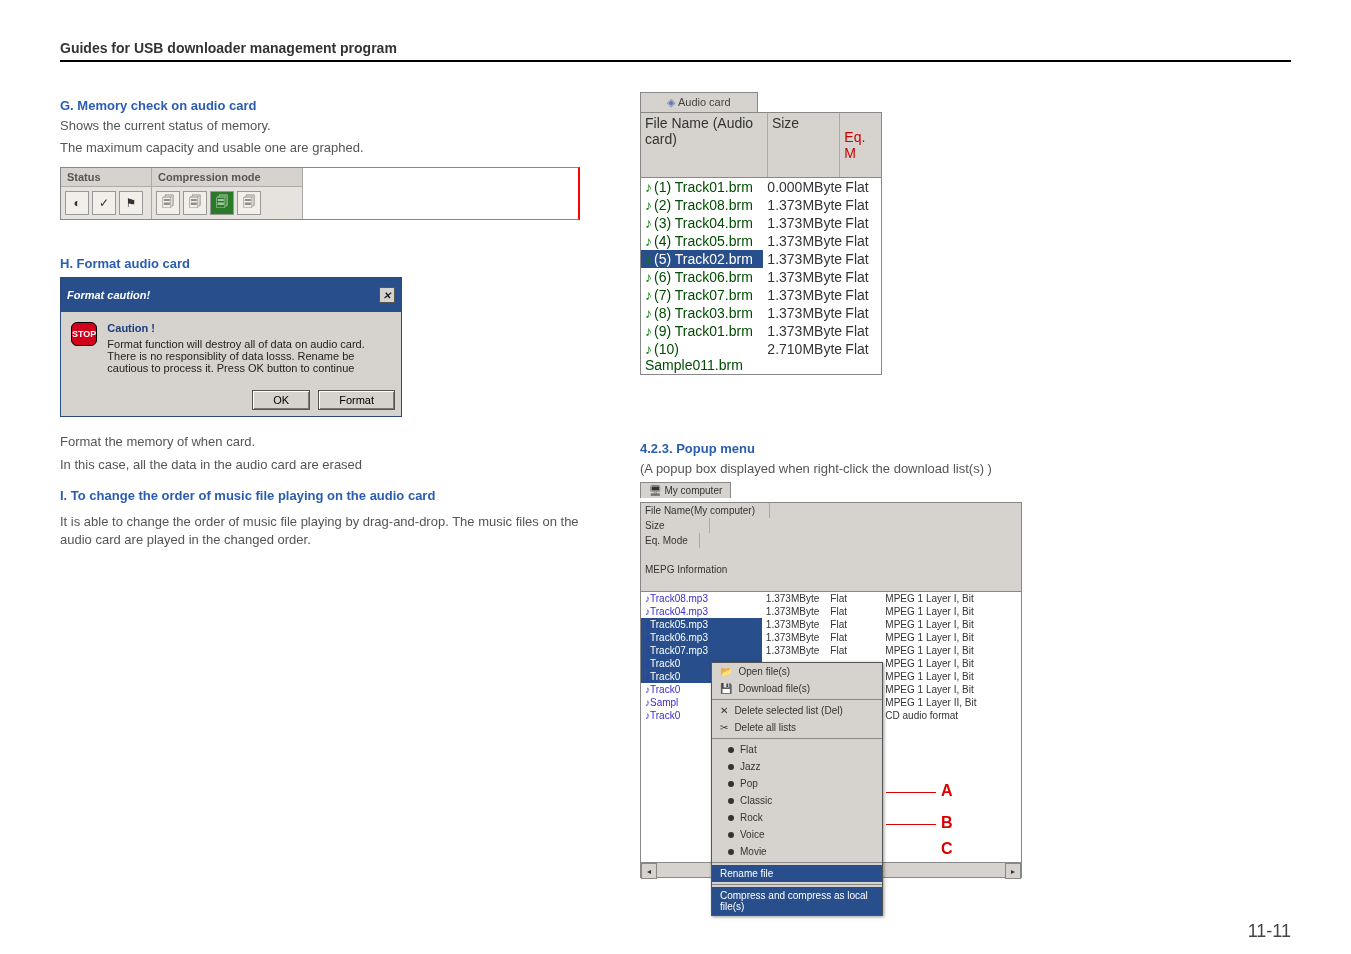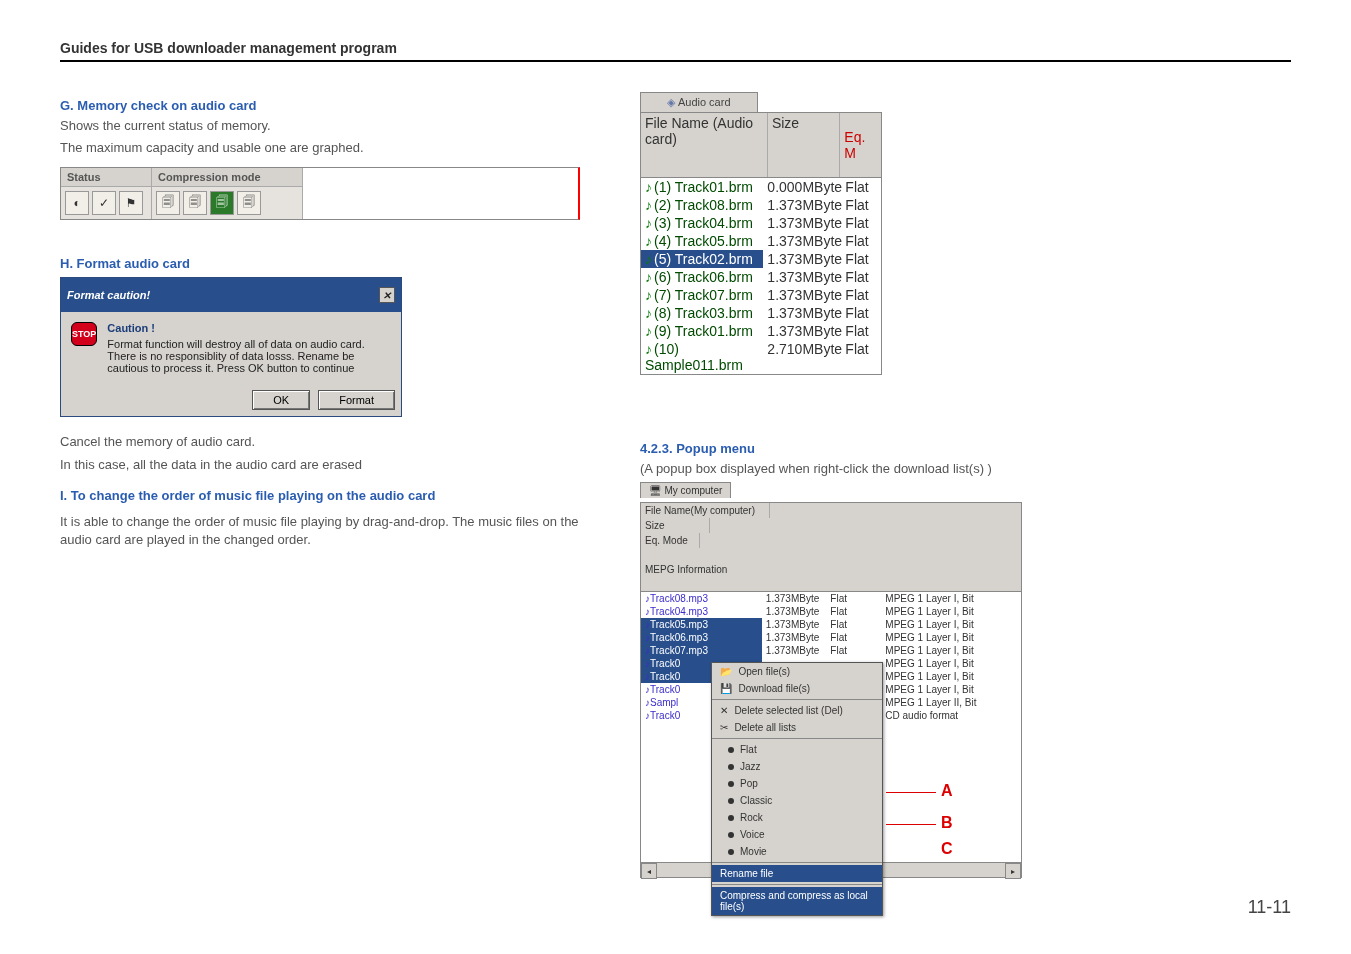--- a/index.html
+++ b/index.html
@@ -167,21 +167,21 @@
   .cm-sub{ padding-left:16px;}
   .bullet{width:6px;height:6px;border-radius:50%;background:#333;display:inline-block;}
   .popup-content{position:relative; height: 270px;}
   .anno-a,.anno-b,.anno-c{position:absolute; font-size:16px; font-weight:bold;}
   .anno-a{color:#d00;} .anno-b{color:#d00;} .anno-c{color:#d00;}
   .anno-line{position:absolute; background:#d00; height:1px;}
   .scrollbar{height:14px;background:#d6d3ce;border-top:1px solid #888;display:flex;}
   .sb-btn{width:14px;height:14px;background:#d6d3ce;border:1px solid #888;font-size:8px;display:flex;align-items:center;justify-content:center;}
   .page-num {
     position: absolute;
-    bottom: 36px;
+    bottom: 12px;
     right: 60px;
     font-size: 18px;
     color: #444;
   }
 </style>
 </head>
 <body>
 
 <div class="header-line">Guides for USB downloader management program</div>
 
@@ -226,21 +226,21 @@
           <div class="dialog-msg-title">Caution !</div>
           <div>Format function will destroy all of data on audio card. There is no responsiblity of data losss. Rename be cautious to process it. Press OK button to continue</div>
         </div>
       </div>
       <div class="dialog-buttons">
         <button class="win-btn">OK</button>
         <button class="win-btn">Format</button>
       </div>
     </div>
 
-    <div class="body-text" style="margin-top:16px;">Cancel the memory of audio card.</div>
+    <div class="body-text" style="margin-top:16px;">Format the memory of when card.</div>
     <div class="body-text">In this case, all the data in the audio card are erased</div>
 
     <div class="section-title" style="margin-top:14px;">I. To change the order of music file playing on the audio card</div>
     <div class="body-text" style="margin-top:10px;">It is able to change the order of music file playing by drag-and-drop. The music files on the audio card are played in the changed order.</div>
   </div>
 
   <div class="col-right">
     <div>
       <span class="tab">
         <span style="color:#67a;">◈</span>

